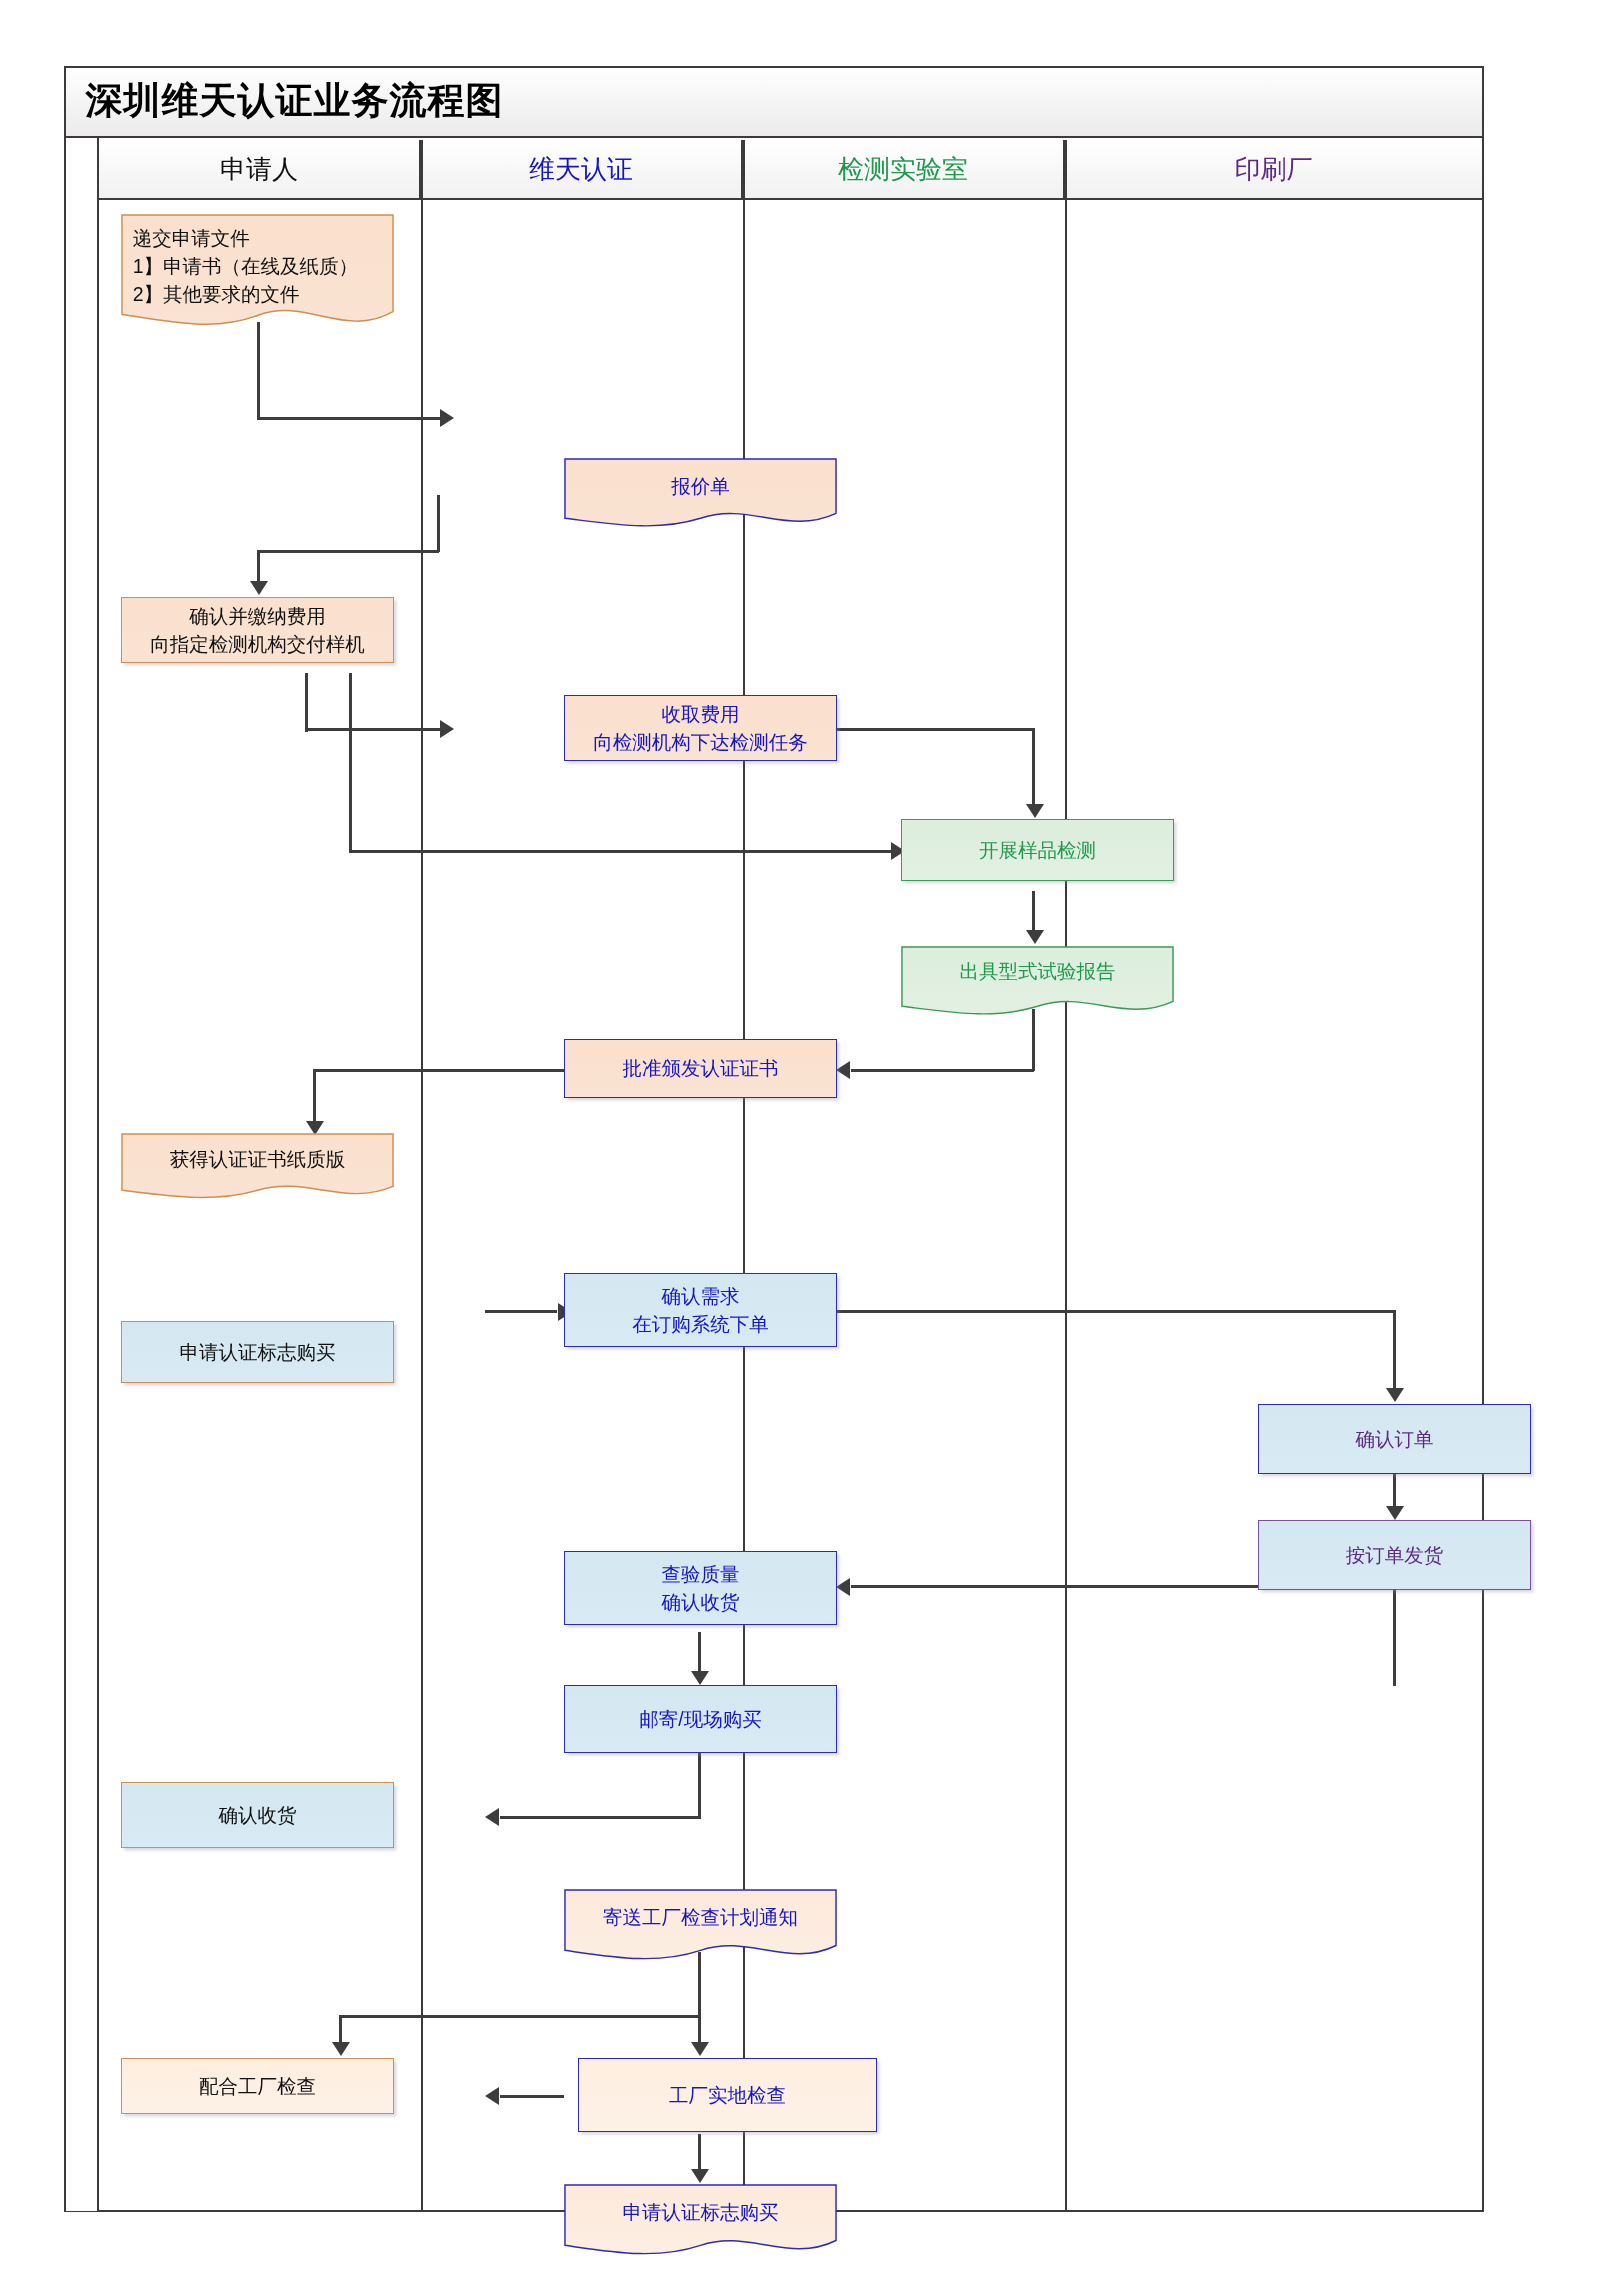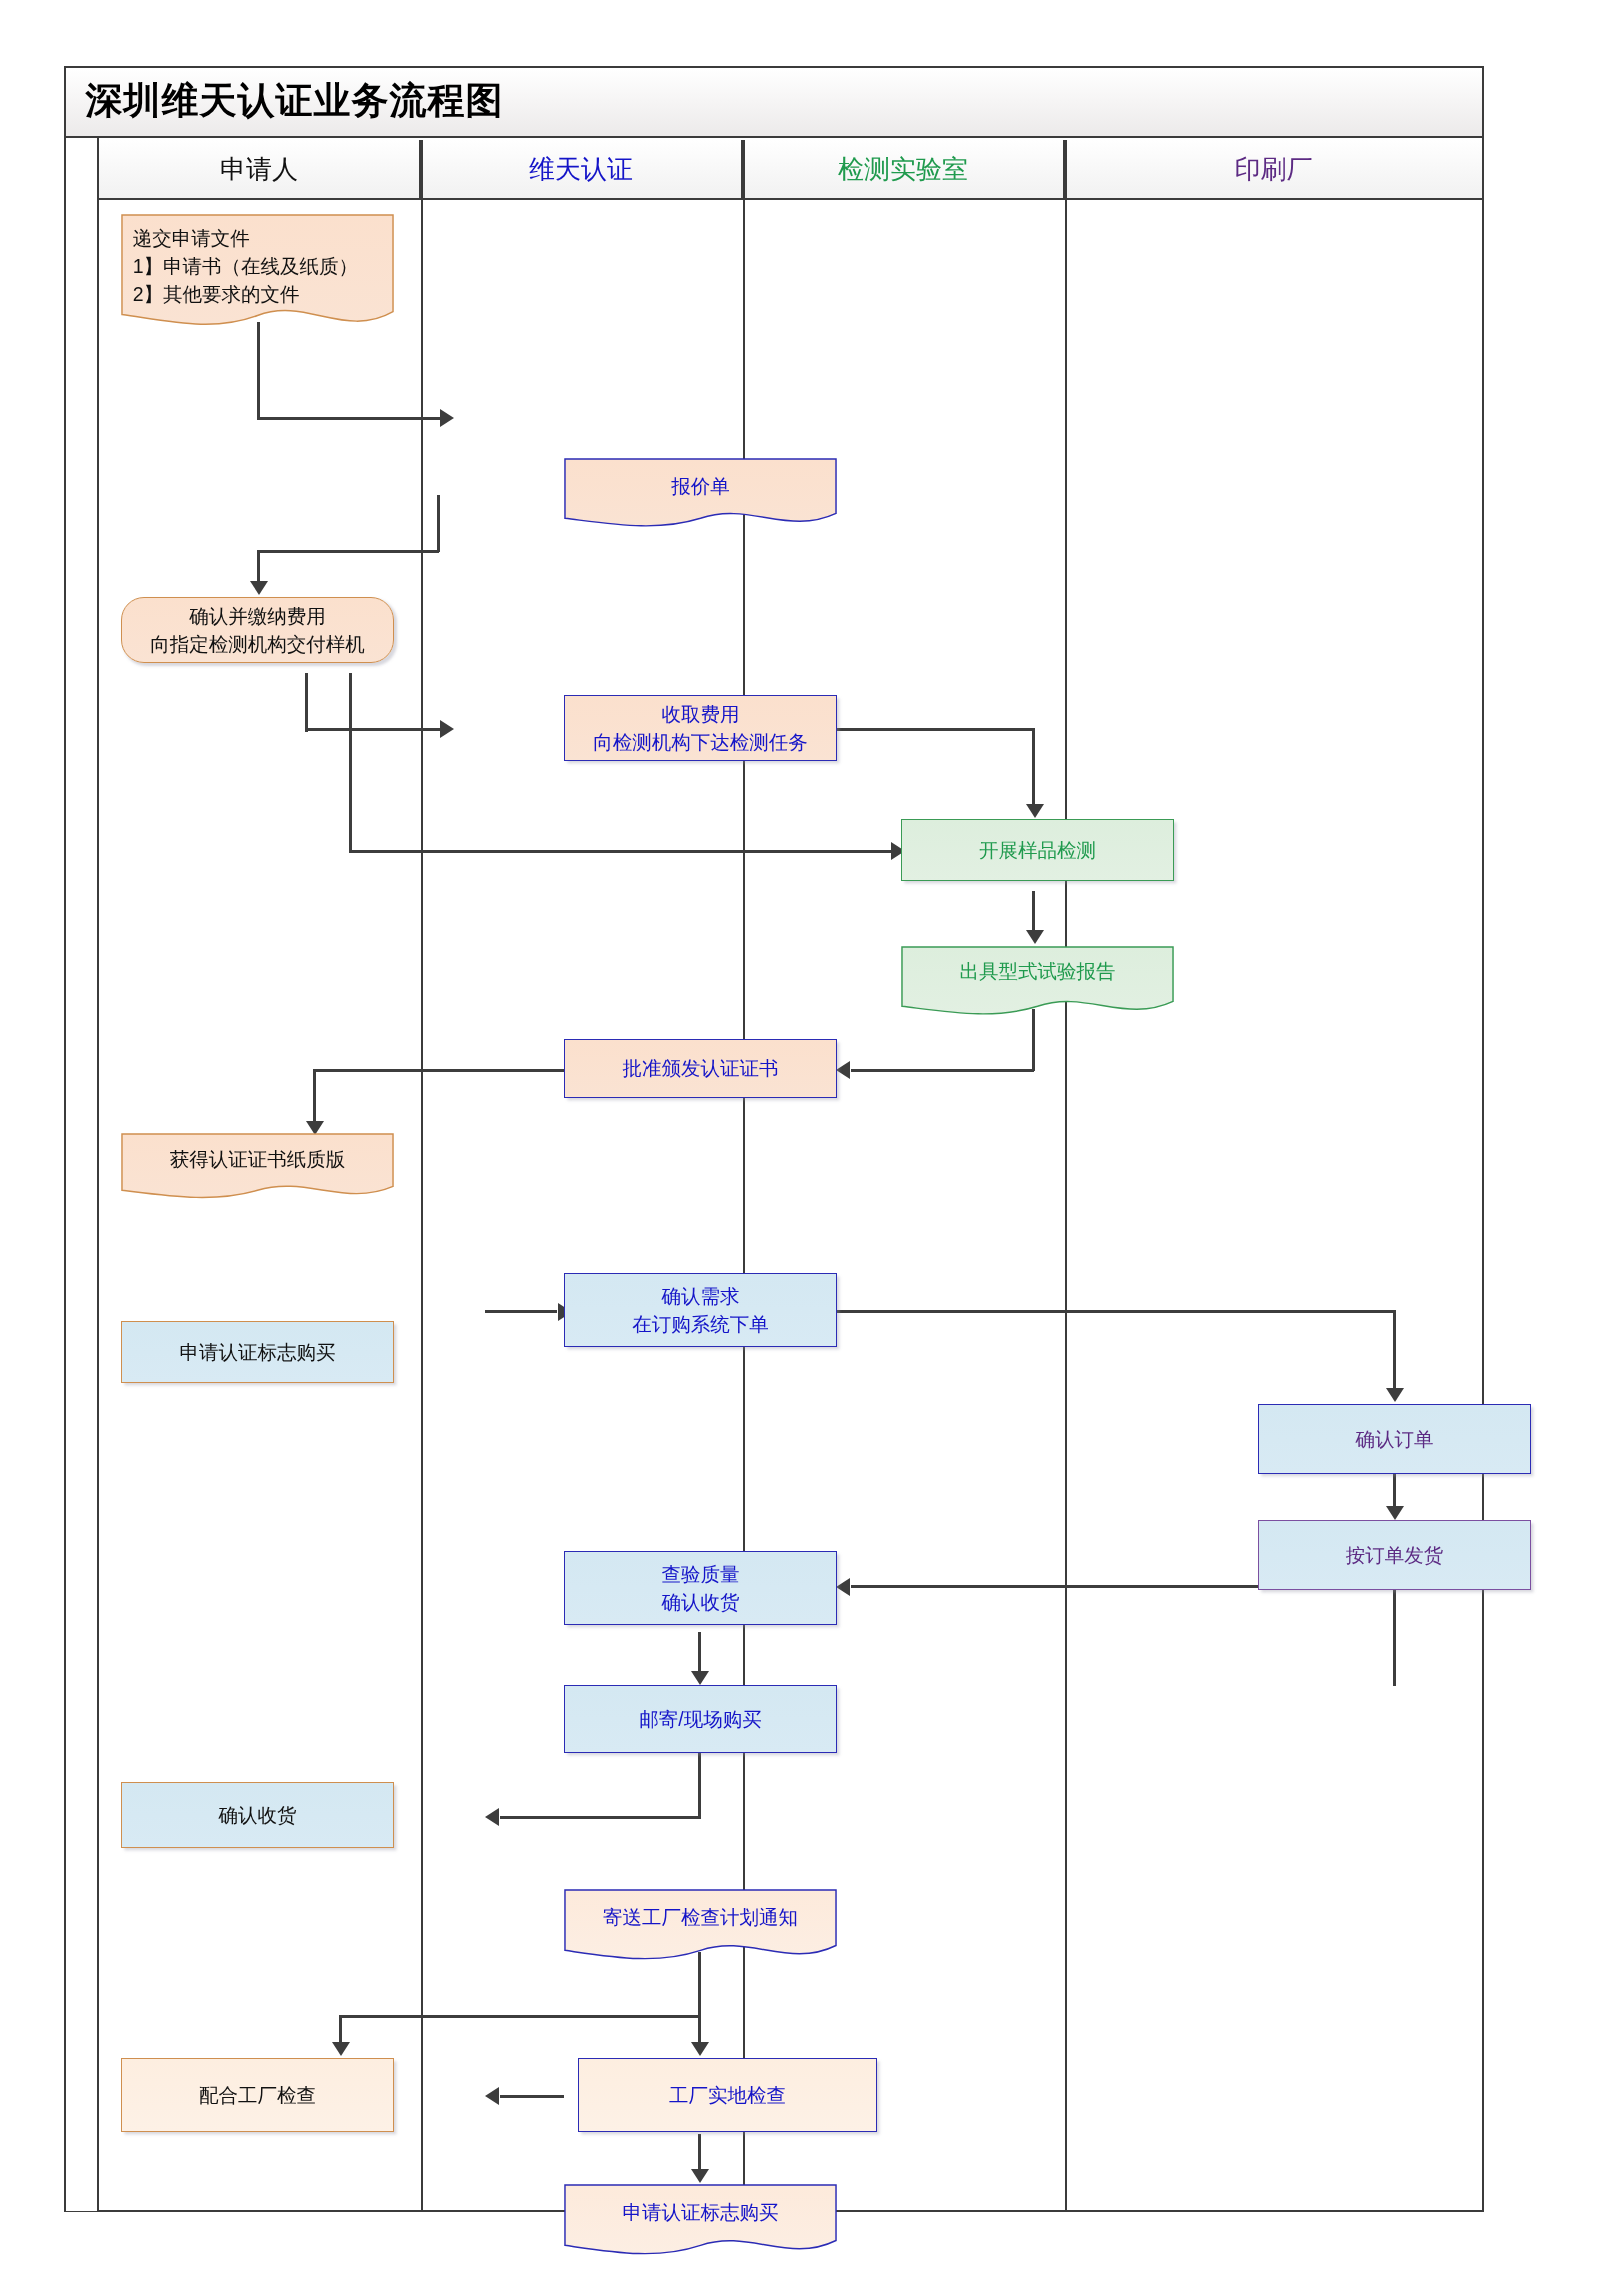--- a/index.html
+++ b/index.html
@@ -193,21 +193,21 @@
           <linearGradient id="g2" x1="0" y1="0" x2="0" y2="1">
             <stop offset="0" stop-color="#fbe0cd"></stop>
             <stop offset="1" stop-color="#fae3d3"></stop>
           </linearGradient>
         </defs>
       <path d="M1,1 L279,1 L279,57 C230,80 190,45 140,62 C95,76 50,68 1,62 Z" fill="url(#g2)" stroke="#2b2bb5" stroke-width="1.5"></path>
     </svg>
     <div class="doclabel t-blue" style="padding-top:13.7px;">报价单</div>
   </div>
 
-  <div class="node n-peach b-orange t-black" style="left:55px;top:529px;width:273px;height:66px;border-radius:23px;">
+  <div class="node n-peach b-orange t-black" style="left:55px;top:529px;width:273px;height:66px;">
     <span>确认并缴纳费用
 向指定检测机构交付样机</span>
   </div>
 
   <div class="node n-peach b-blue t-blue" style="left:498px;top:627px;width:273px;height:66px;">
     <span>收取费用
 向检测机构下达检测任务</span>
   </div>
 
   <div class="node n-green b-green t-green" style="left:835px;top:751px;width:273px;height:62px;">
@@ -280,21 +280,21 @@
           <linearGradient id="g16" x1="0" y1="0" x2="0" y2="1">
             <stop offset="0" stop-color="#fdeadb"></stop>
             <stop offset="1" stop-color="#fceee3"></stop>
           </linearGradient>
         </defs>
       <path d="M1,1 L279,1 L279,58 C230,82 190,46 140,63 C95,78 50,70 1,63 Z" fill="url(#g16)" stroke="#2b2bb5" stroke-width="1.5"></path>
     </svg>
     <div class="doclabel t-blue" style="padding-top:13.7px;">寄送工厂检查计划通知</div>
   </div>
 
-  <div class="node n-cream b-orange t-black" style="left:55px;top:1990px;width:273px;height:74px;">
+  <div class="node n-cream b-orange t-black" style="left:55px;top:1990px;width:273px;height:56px;">
     <span>配合工厂检查</span>
   </div>
 
   <div class="node n-cream b-blue t-blue" style="left:512px;top:1990px;width:299px;height:74px;">
     <span>工厂实地检查</span>
   </div>
 
   <div class="doc" style="left:498px;top:2116px;width:273px;height:74px;">
     <svg width="273" height="74" viewBox="0 0 280 76" preserveAspectRatio="none">
       <defs>

